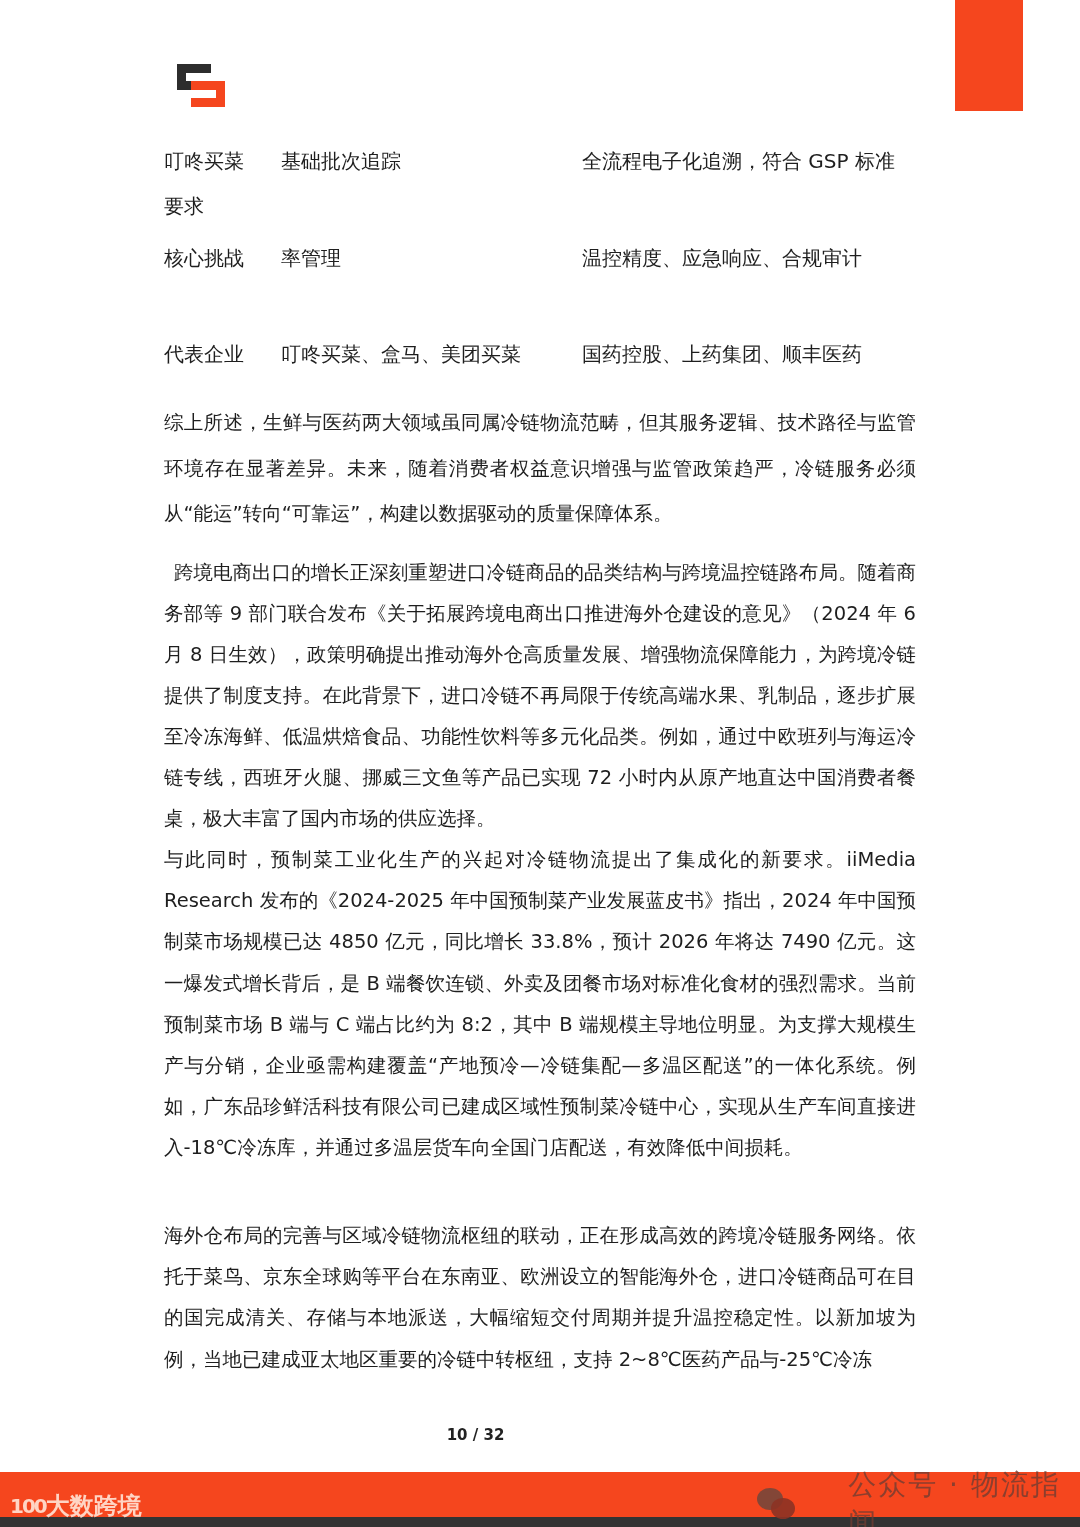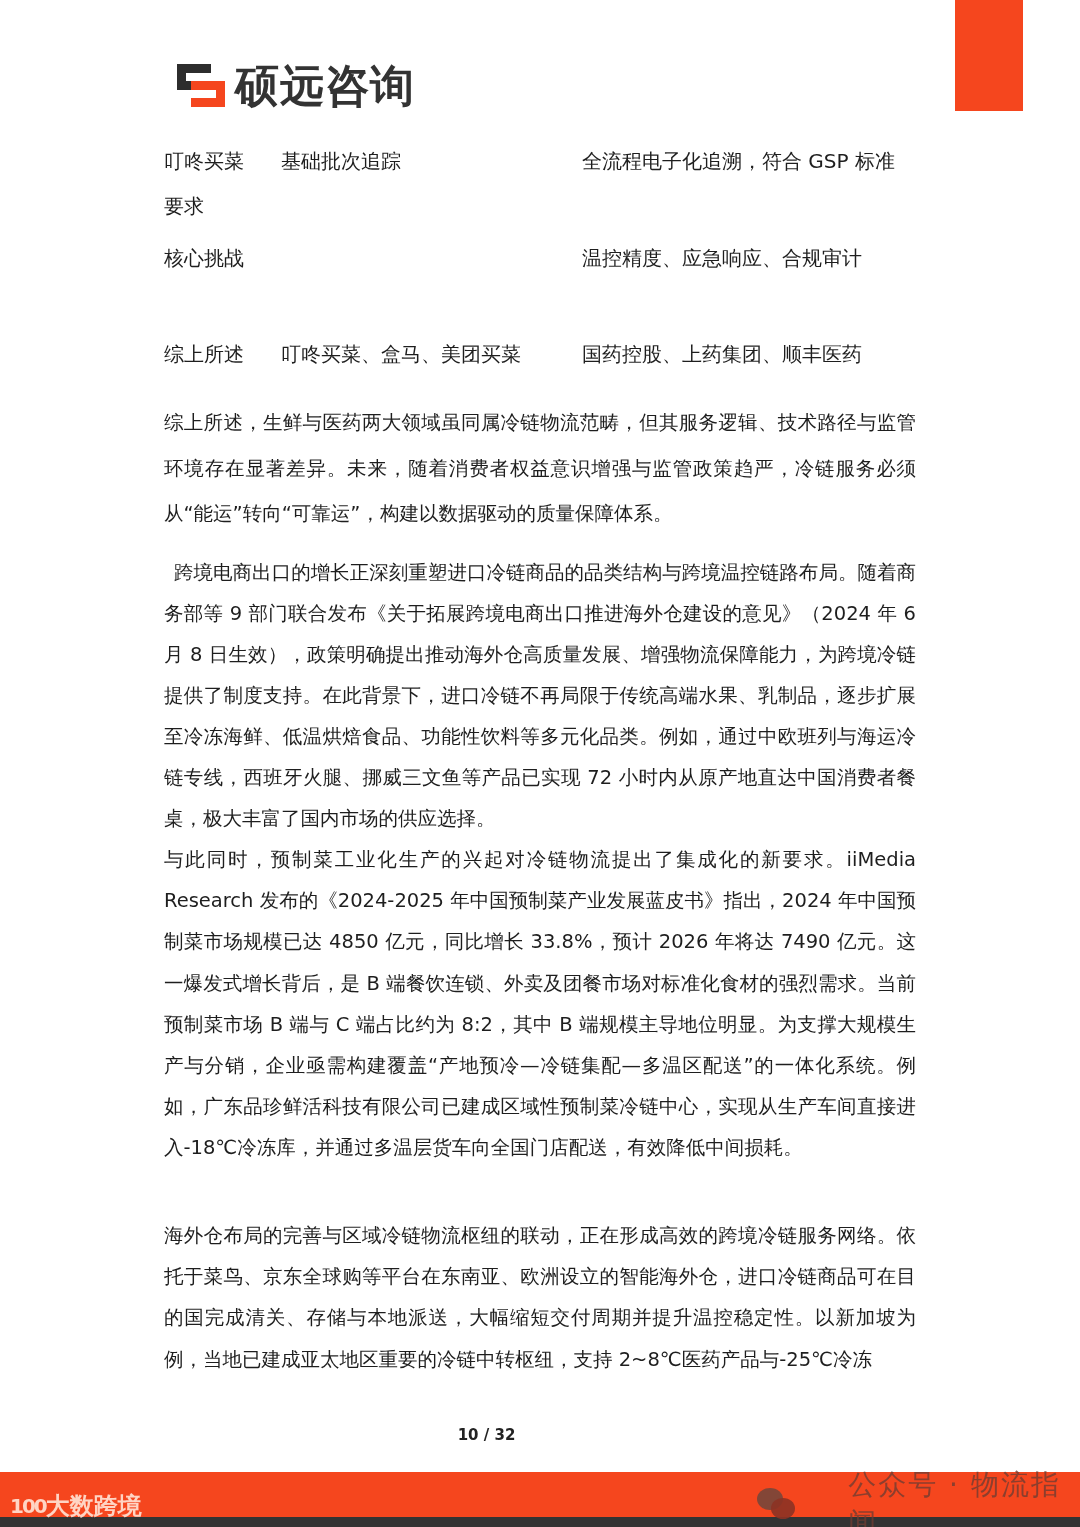--- a/index.html
+++ b/index.html
@@ -20,21 +20,21 @@
   .tbl-row .c1 { position: absolute; left: 0; width: 110px; }
   .tbl-row .c2 { position: absolute; left: 117px; width: 270px; }
   .tbl-row .c3 { position: absolute; left: 418px; width: 345px; white-space: nowrap; }
 
   .para { position: absolute; left: 0; width: 752px; font-size: 19.5px; text-align: justify; }
   .para.p1 { top: 400px; line-height: 45.5px; }
   .para.p2 { top: 552px; line-height: 41px; text-indent: 10px; }
   .para.p3 { top: 839px; line-height: 41.2px; }
   .para.p4 { top: 1215px; line-height: 41.2px; }
 
-  .page-num { position: absolute; left: 15px; width: 943px; top: 1426px; text-align: center; font-size: 15px; font-weight: bold; color: #222; }
+  .page-num { position: absolute; left: 4px; width: 943px; top: 1426px; text-align: center; font-size: 15px; font-weight: bold; color: #222; }
 
   .footer-band { position: absolute; left: 0; top: 1472px; width: 1080px; height: 45px; background: #F5461E; }
   .footer-dark { position: absolute; left: 0; top: 1517px; width: 1080px; height: 10px; background: #333333; }
 
   .wm-left { position: absolute; left: 10px; top: 1490px; display: flex; align-items: center; color: rgba(255,225,210,0.92); }
   .wm-left .icon { font-size: 20px; font-weight: bold; letter-spacing: -2px; margin-right: 0; }
   .wm-left .txt { font-size: 24px; font-weight: bold; }
 
   .wm-right { position: absolute; left: 757px; top: 1466px; display: flex; align-items: center; color: rgba(110,60,50,0.78); }
   .wechat-icon { position: relative; width: 40px; height: 32px; margin-right: 12px; }
@@ -45,43 +45,43 @@
 </head>
 <body>
 
 <div class="corner-block"></div>
 
 <div class="logo">
   <div class="logo-mark">
     <div class="dark"></div>
     <div class="orange"></div>
   </div>
-  <div class="logo-text">硕远咨询</div>
 </div>
 
 <div class="content">
 
   <div class="tbl-row" style="top:139px;">
     <div class="c1">
       <div>叮咚买菜</div>
       <div>要求</div>
     </div>
     <div class="c2">基础批次追踪</div>
     <div class="c3">全流程电子化追溯，符合 GSP 标准</div>
   </div>
 
   <div class="tbl-row" style="top:236px;">
     <div class="c1">核心挑战</div>
     <div class="c2">
+      <div>率管理</div>
     </div>
     <div class="c3">温控精度、应急响应、合规审计</div>
   </div>
 
   <div class="tbl-row" style="top:332px;">
-    <div class="c1">综上所述</div>
+    <div class="c1">代表企业</div>
     <div class="c2" style="white-space:nowrap;">叮咚买菜、盒马、美团买菜</div>
     <div class="c3">国药控股、上药集团、顺丰医药</div>
   </div>
 
   <p class="para p1">综上所述，生鲜与医药两大领域虽同属冷链物流范畴，但其服务逻辑、技术路径与监管环境存在显著差异。未来，随着消费者权益意识增强与监管政策趋严，冷链服务必须从“能运”转向“可靠运”，构建以数据驱动的质量保障体系。</p>
   <p class="para p2">跨境电商出口的增长正深刻重塑进口冷链商品的品类结构与跨境温控链路布局。随着商务部等 9 部门联合发布《关于拓展跨境电商出口推进海外仓建设的意见》（2024 年 6 月 8 日生效），政策明确提出推动海外仓高质量发展、增强物流保障能力，为跨境冷链提供了制度支持。在此背景下，进口冷链不再局限于传统高端水果、乳制品，逐步扩展至冷冻海鲜、低温烘焙食品、功能性饮料等多元化品类。例如，通过中欧班列与海运冷链专线，西班牙火腿、挪威三文鱼等产品已实现 72 小时内从原产地直达中国消费者餐桌，极大丰富了国内市场的供应选择。</p>
   <p class="para p3">与此同时，预制菜工业化生产的兴起对冷链物流提出了集成化的新要求。iiMedia Research 发布的《2024-2025 年中国预制菜产业发展蓝皮书》指出，2024 年中国预制菜市场规模已达 4850 亿元，同比增长 33.8%，预计 2026 年将达 7490 亿元。这一爆发式增长背后，是 B 端餐饮连锁、外卖及团餐市场对标准化食材的强烈需求。当前预制菜市场 B 端与 C 端占比约为 8:2，其中 B 端规模主导地位明显。为支撑大规模生产与分销，企业亟需构建覆盖“产地预冷—冷链集配—多温区配送”的一体化系统。例如，广东品珍鲜活科技有限公司已建成区域性预制菜冷链中心，实现从生产车间直接进入-18℃冷冻库，并通过多温层货车向全国门店配送，有效降低中间损耗。</p>
   <p class="para p4">海外仓布局的完善与区域冷链物流枢纽的联动，正在形成高效的跨境冷链服务网络。依托于菜鸟、京东全球购等平台在东南亚、欧洲设立的智能海外仓，进口冷链商品可在目的国完成清关、存储与本地派送，大幅缩短交付周期并提升温控稳定性。以新加坡为例，当地已建成亚太地区重要的冷链中转枢纽，支持 2~8℃医药产品与-25℃冷冻</p>
 </div>
 

